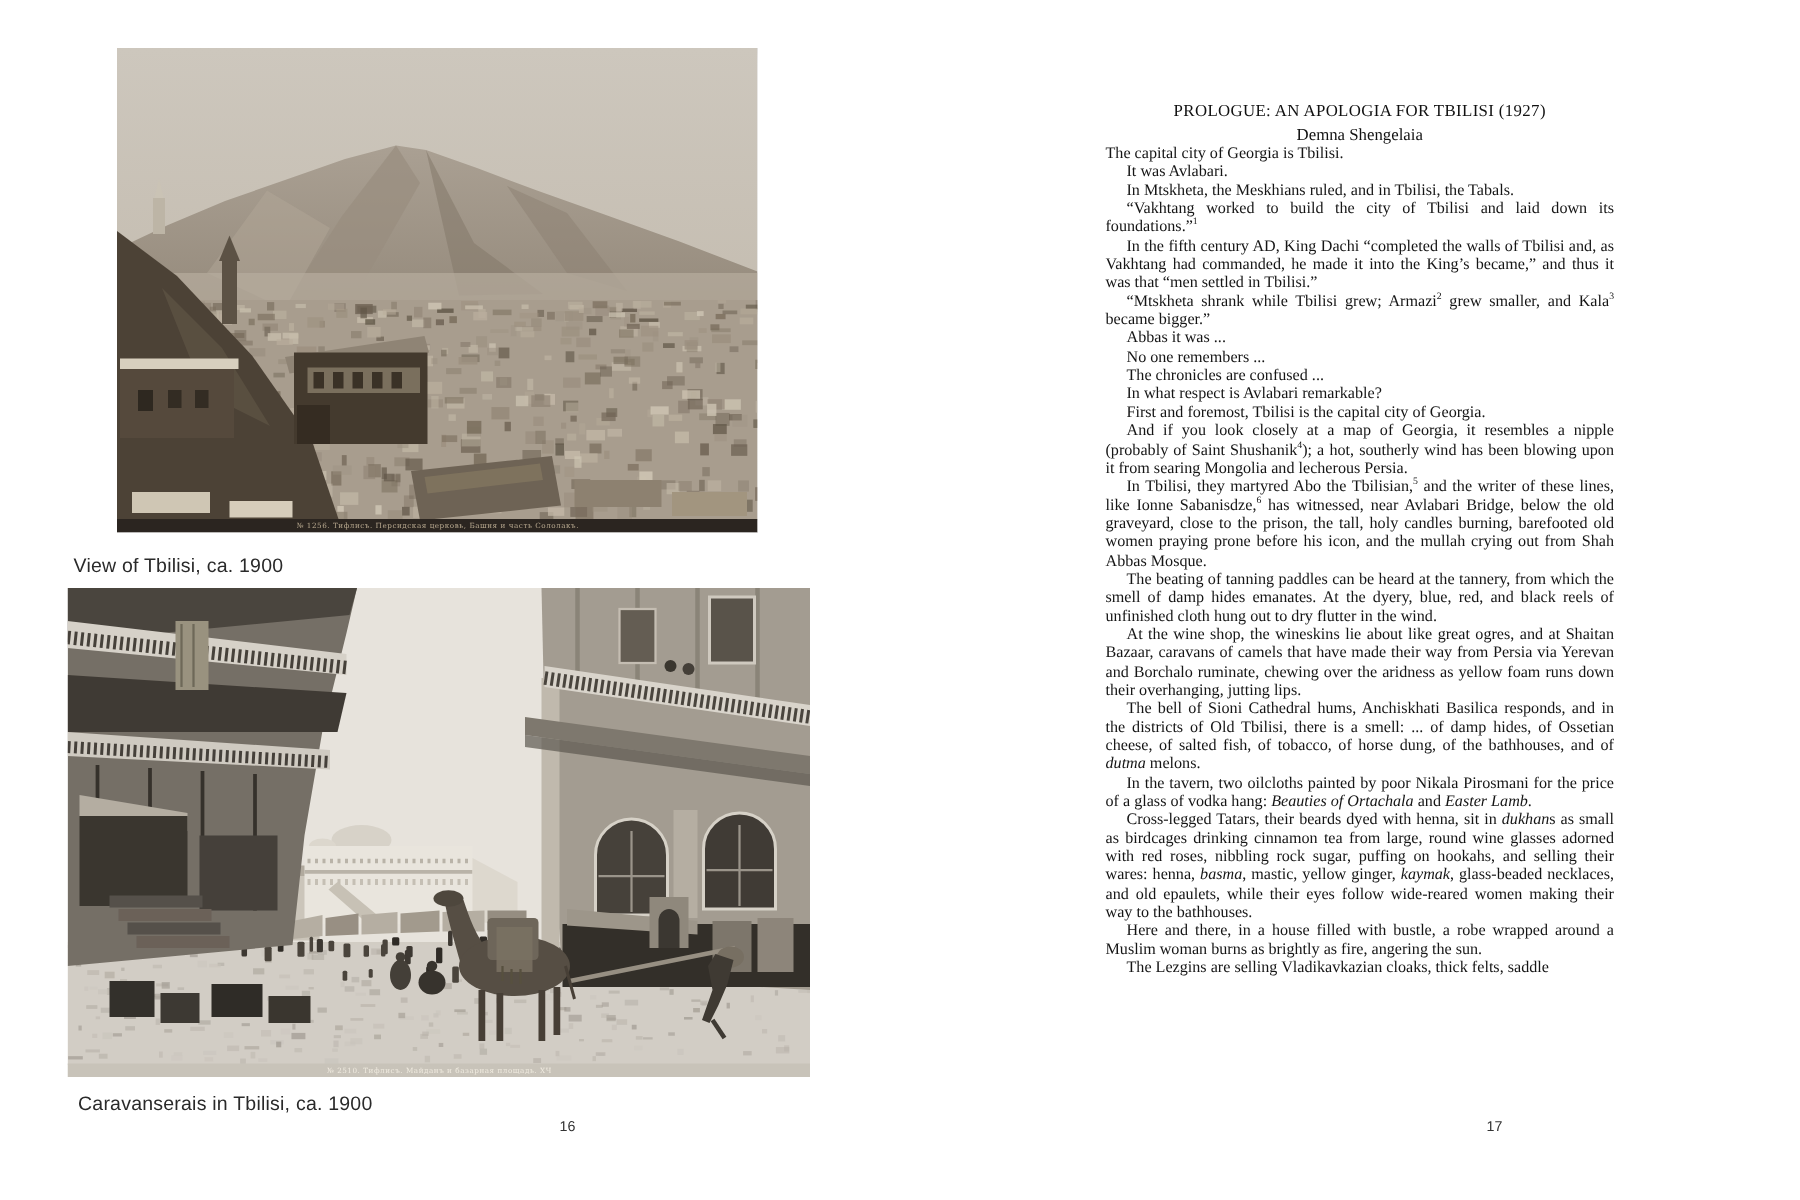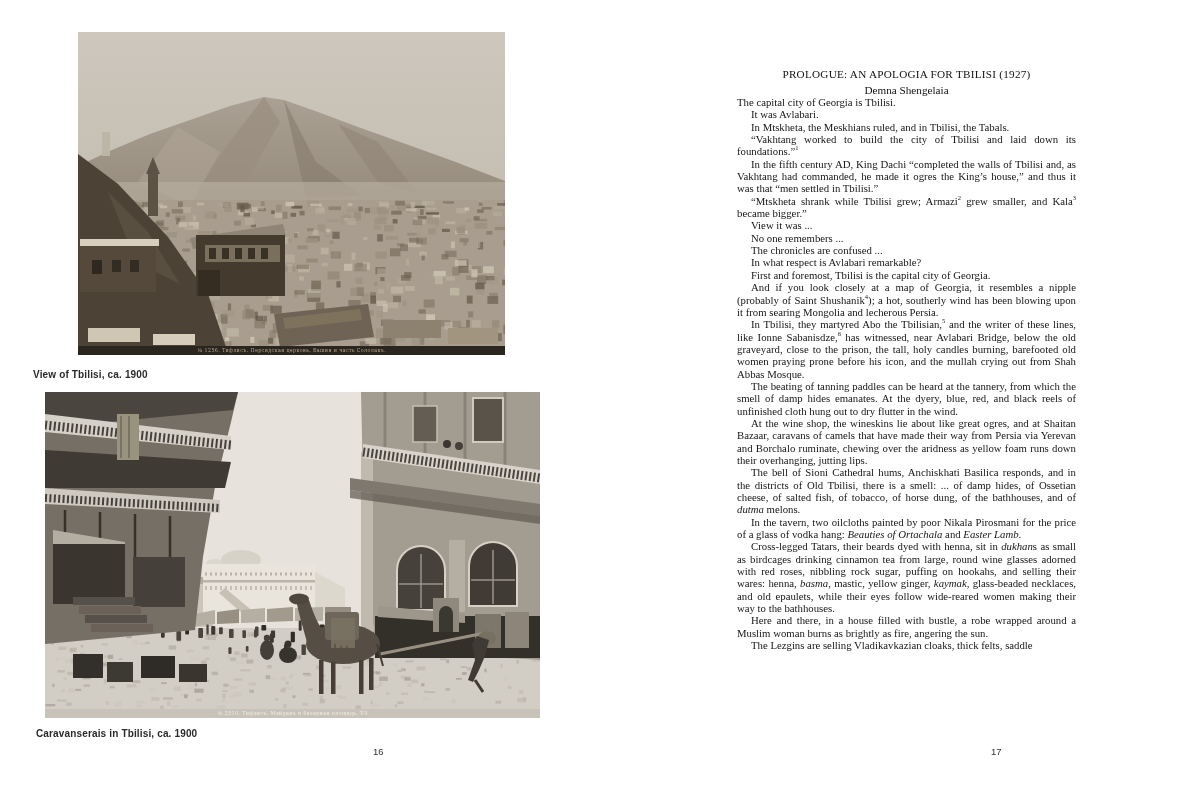--- a/index.html
+++ b/index.html
@@ -21,21 +21,21 @@
   }
   .plate-dark{background:#2b2520;color:#b9aa90;}
   .plate-light{background:#c8c3b9;color:#f0ebe0;}
   .plate-caption span{
     font-family:"DejaVu Serif",serif;font-size:8px;line-height:8px;
     white-space:nowrap;letter-spacing:.6px;transform:scale(.6);
   }
 
   .fig-caption{
     position:absolute;font-family:"Liberation Sans",sans-serif;
-    font-size:10px;font-weight:bold;color:#2a2a2a;letter-spacing:.15px;
+    font-size:13px;font-weight:normal;color:#2a2a2a;letter-spacing:.15px;margin-left:16px;
   }
   .cap1{left:33px;top:369px;}
   .cap2{left:36px;top:728px;}
 
   
   .page-number{
     position:absolute;top:746px;font-family:Liberation Sans, sans-serif;
     font-size:9.5px;color:#333;
   }
   .pn-left{left:373px;}
@@ -963,23 +963,23 @@
 
   <section>
     <article class="article">
       <h1 class="title">PROLOGUE: AN APOLOGIA FOR TBILISI (1927)</h1>
       <div class="author">Demna Shengelaia</div>
       <div class="body-text">
           <p class="first">The capital city of Georgia is Tbilisi.</p>
           <p>It was Avlabari.</p>
           <p>In Mtskheta, the Meskhians ruled, and in Tbilisi, the Tabals.</p>
           <p>“Vakhtang worked to build the city of Tbilisi and laid down its foundations.”<sup>1</sup></p>
-          <p>In the fifth century AD, King Dachi “completed the walls of Tbilisi and, as Vakhtang had commanded, he made it ogres the King’s house,” and thus it was that “men settled in Tbilisi.”</p>
+          <p>In the fifth century AD, King Dachi “completed the walls of Tbilisi and, as Vakhtang had commanded, he made it into the King’s became,” and thus it was that “men settled in Tbilisi.”</p>
           <p>“Mtskheta shrank while Tbilisi grew; Armazi<sup>2</sup> grew smaller, and Kala<sup>3</sup> became bigger.”</p>
-          <p>View it was ...</p>
+          <p>Abbas it was ...</p>
           <p>No one remembers ...</p>
           <p>The chronicles are confused ...</p>
           <p>In what respect is Avlabari remarkable?</p>
           <p>First and foremost, Tbilisi is the capital city of Georgia.</p>
           <p>And if you look closely at a map of Georgia, it resembles a nipple (probably of Saint Shushanik<sup>4</sup>); a hot, southerly wind has been blowing upon it from searing Mongolia and lecherous Persia.</p>
           <p>In Tbilisi, they martyred Abo the Tbilisian,<sup>5</sup> and the writer of these lines, like Ionne Sabanisdze,<sup>6</sup> has witnessed, near Avlabari Bridge, below the old graveyard, close to the prison, the tall, holy candles burning, barefooted old women praying prone before his icon, and the mullah crying out from Shah Abbas Mosque.</p>
           <p>The beating of tanning paddles can be heard at the tannery, from which the smell of damp hides emanates. At the dyery, blue, red, and black reels of unfinished cloth hung out to dry flutter in the wind.</p>
           <p>At the wine shop, the wineskins lie about like great ogres, and at Shaitan Bazaar, caravans of camels that have made their way from Persia via Yerevan and Borchalo ruminate, chewing over the aridness as yellow foam runs down their overhanging, jutting lips.</p>
           <p>The bell of Sioni Cathedral hums, Anchiskhati Basilica responds, and in the districts of Old Tbilisi, there is a smell: ... of damp hides, of Ossetian cheese, of salted fish, of tobacco, of horse dung, of the bathhouses, and of <i>dutma</i> melons.</p>
           <p>In the tavern, two oilcloths painted by poor Nikala Pirosmani for the price of a glass of vodka hang: <i>Beauties of Ortachala</i> and <i>Easter Lamb</i>.</p>

